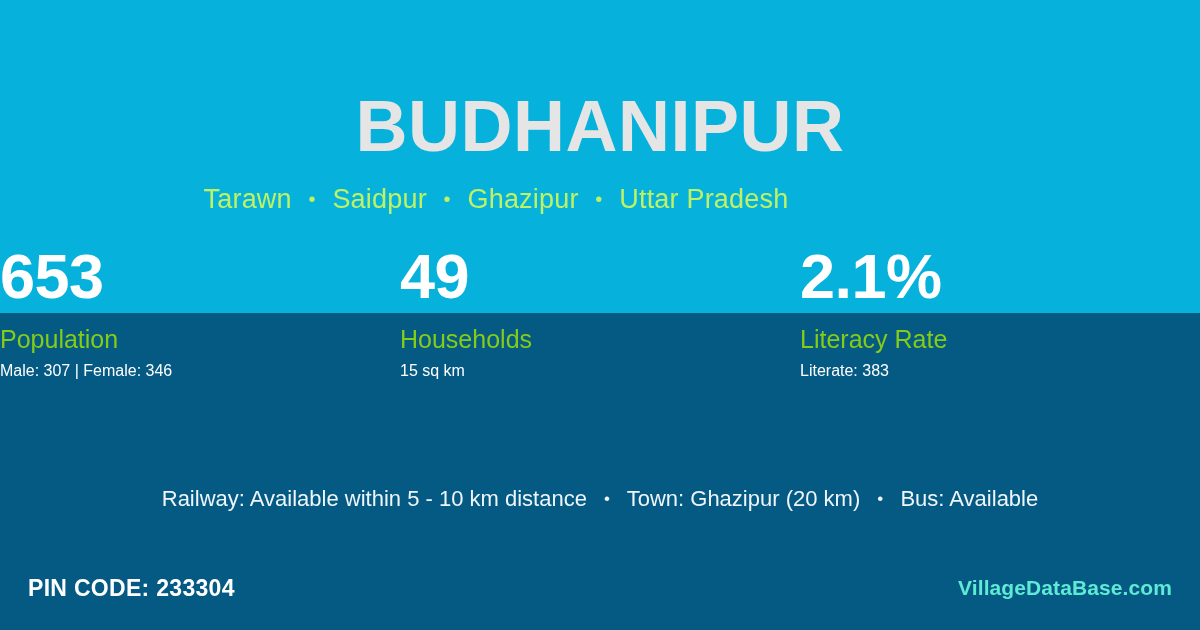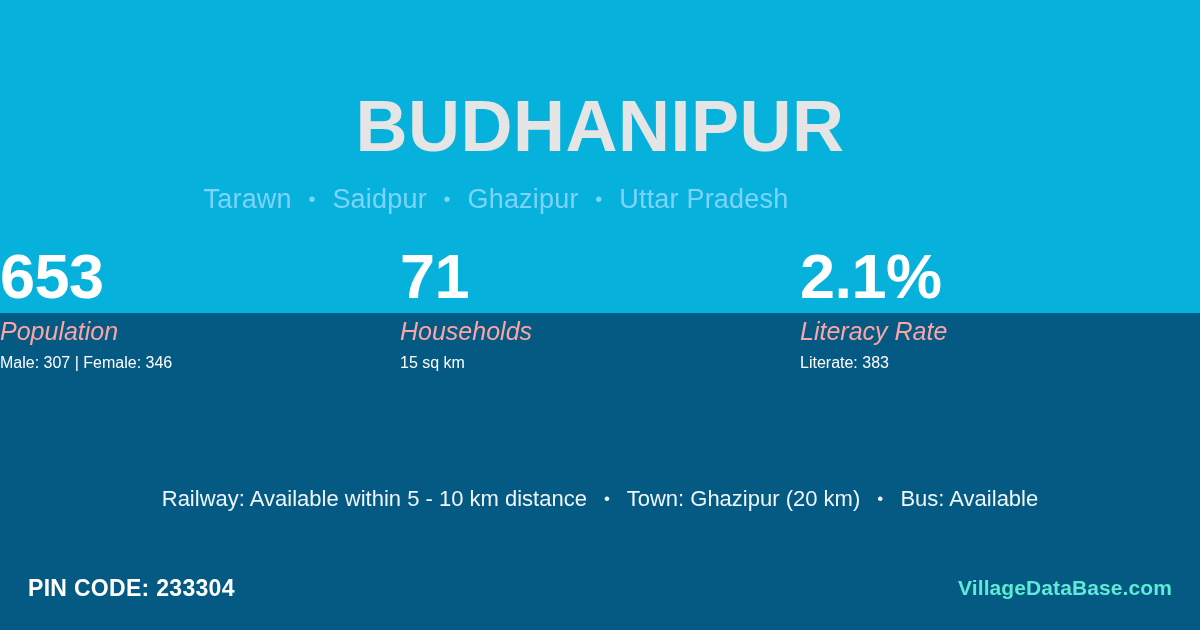--- a/index.html
+++ b/index.html
@@ -63,21 +63,21 @@
     color: #e5e5e5;
   }
   #village-subtitle {
     position: absolute;
     left: 0;
     top: 182px;
     width: 992px;
     font-size: 27px;
     line-height: 34px;
     font-weight: 400;
-    color: #7dd3fc;
+    color: #bef264;
     letter-spacing: 0.2px;
   }
   #village-subtitle .sep {
     display: inline-block;
     padding: 0 9px;
     transform: translateY(-2px);
     font-size: 20px;
   }
 
   
@@ -93,26 +93,25 @@
     flex: 1 1 0;
   }
   .stat-value {
     font-size: 63px;
     line-height: 72px;
     font-weight: 700;
     color: #ffffff;
     letter-spacing: -0.5px;
   }
   .stat-label {
-    margin-top: 4px;
+    margin-top: 12px;
     font-size: 25px;
     line-height: 30px;
     font-weight: 400;
-    color: #fca5a5;
-    font-style: italic;
+    color: #84cc16;
   }
   .stat-sub {
     margin-top: 7px;
     font-size: 16px;
     line-height: 20px;
     font-weight: 400;
     color: #ffffff;
   }
 
   
@@ -188,21 +187,21 @@
 
   <div id="stats">
 
     <div class="stat">
       <div class="stat-value">653</div>
       <div class="stat-label">Population</div>
       <div class="stat-sub">Male: 307 | Female: 346</div>
     </div>
 
     <div class="stat">
-      <div class="stat-value">71</div>
+      <div class="stat-value">49</div>
       <div class="stat-label">Households</div>
       <div class="stat-sub">15 sq km</div>
     </div>
 
     <div class="stat">
       <div class="stat-value">2.1%</div>
       <div class="stat-label">Literacy Rate</div>
       <div class="stat-sub">Literate: 383</div>
     </div>
 

